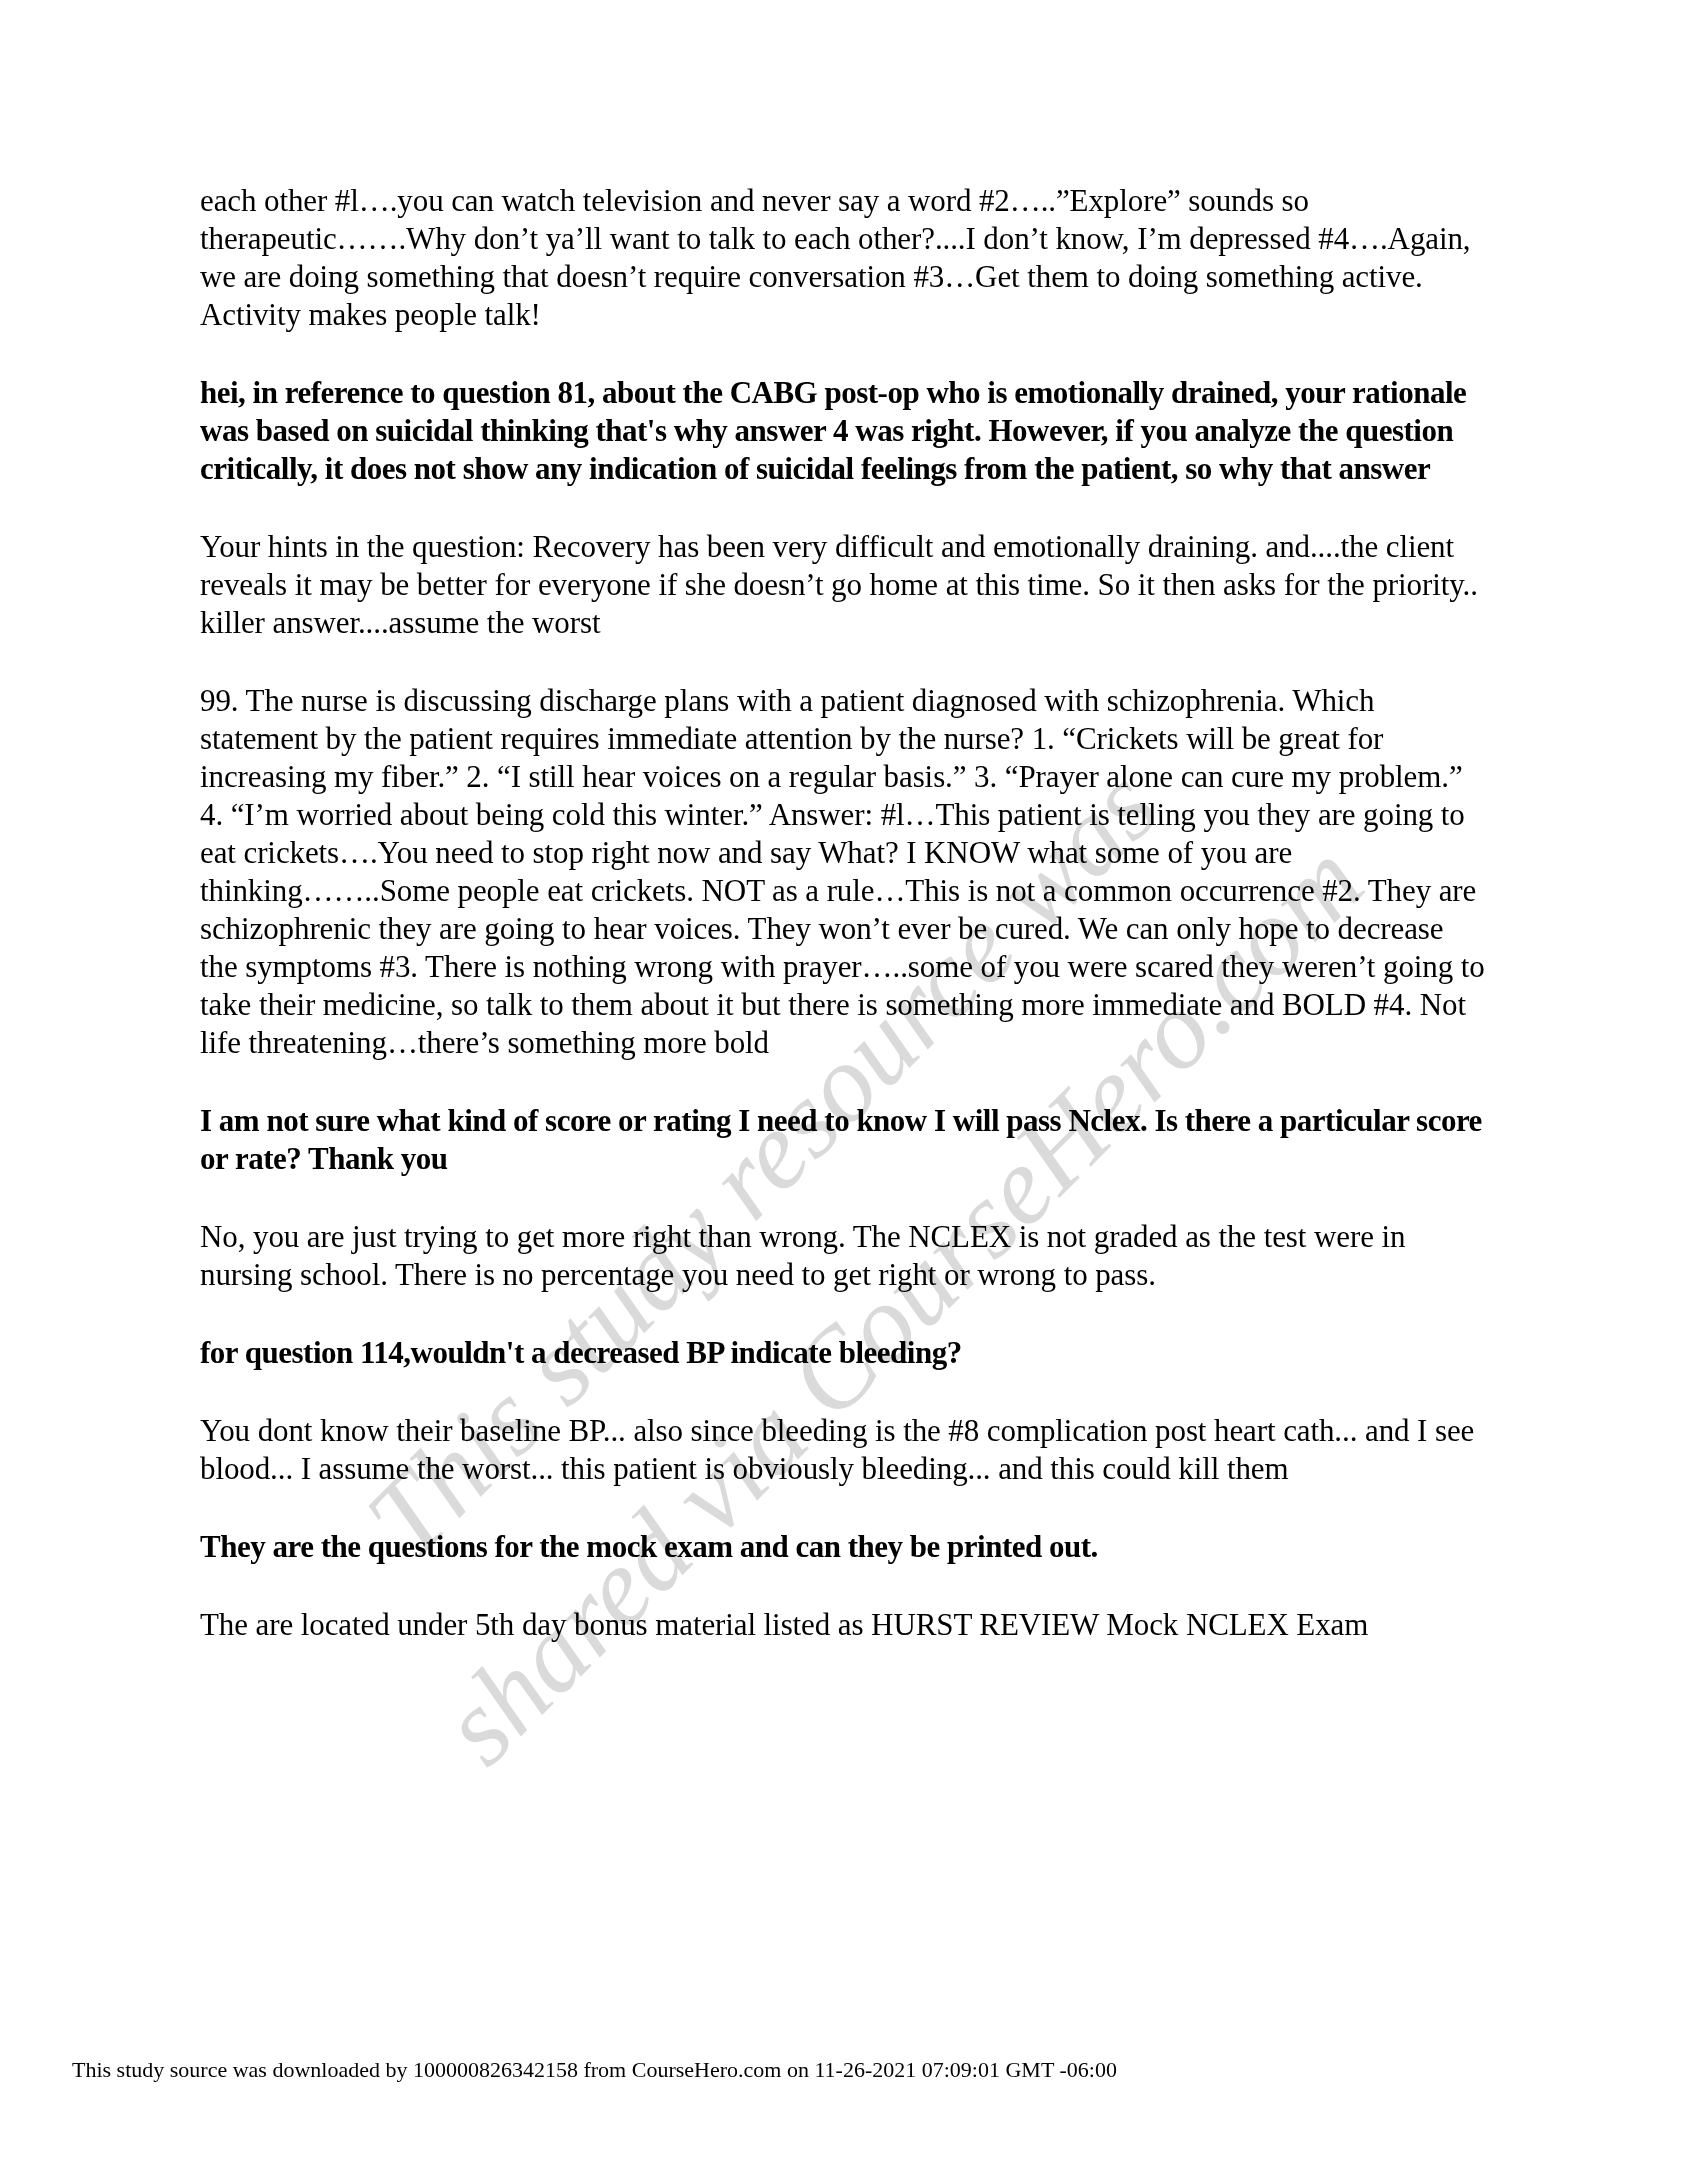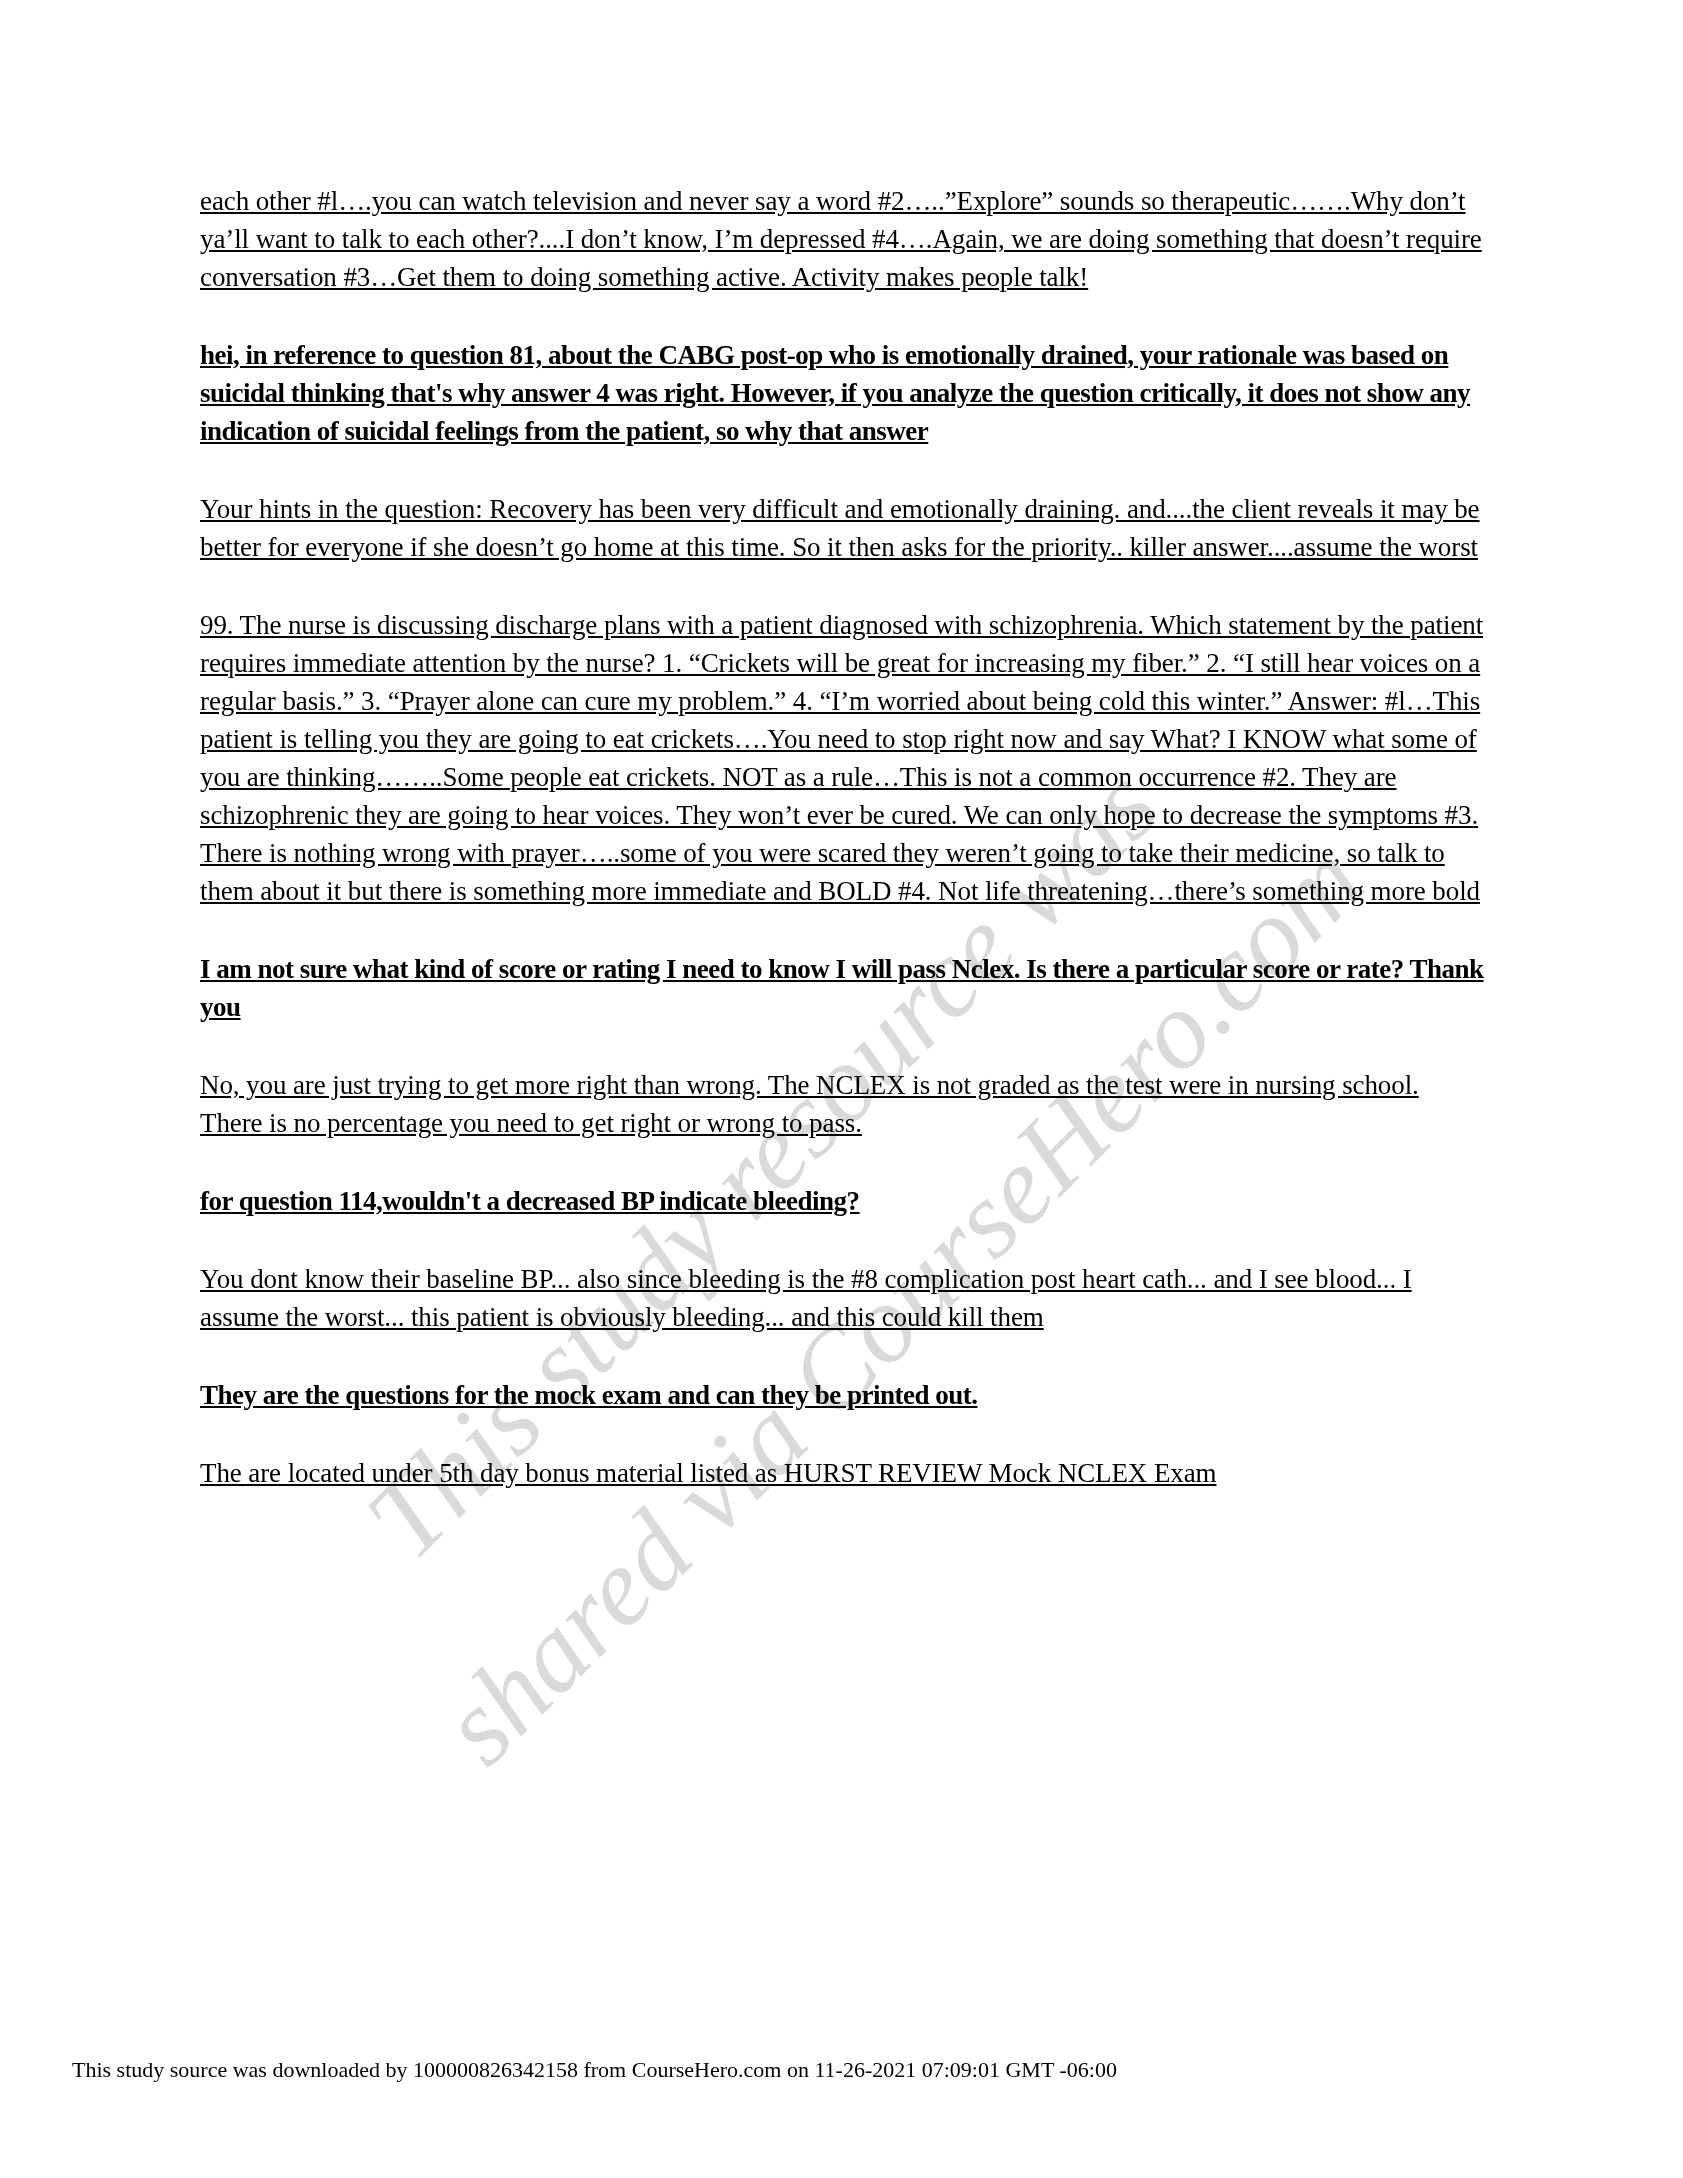--- a/index.html
+++ b/index.html
@@ -33,24 +33,23 @@
   }
   .content {
     position: absolute;
     left: 200px;
     top: 182px;
     width: 1285px;
     z-index: 1;
   }
   .content p {
     margin: 0 0 40px 0;
-    font-size: 27px;
+    font-size: 31px;
     line-height: 38px;
     letter-spacing: -0.1px;
-    text-decoration: underline;
   }
   .content p.bold {
     font-weight: bold;
     letter-spacing: -0.5px;
     margin-top: 31px;
   }
   .footer-line1 {
     position: absolute;
     left: 72px;
     top: 2057px;

